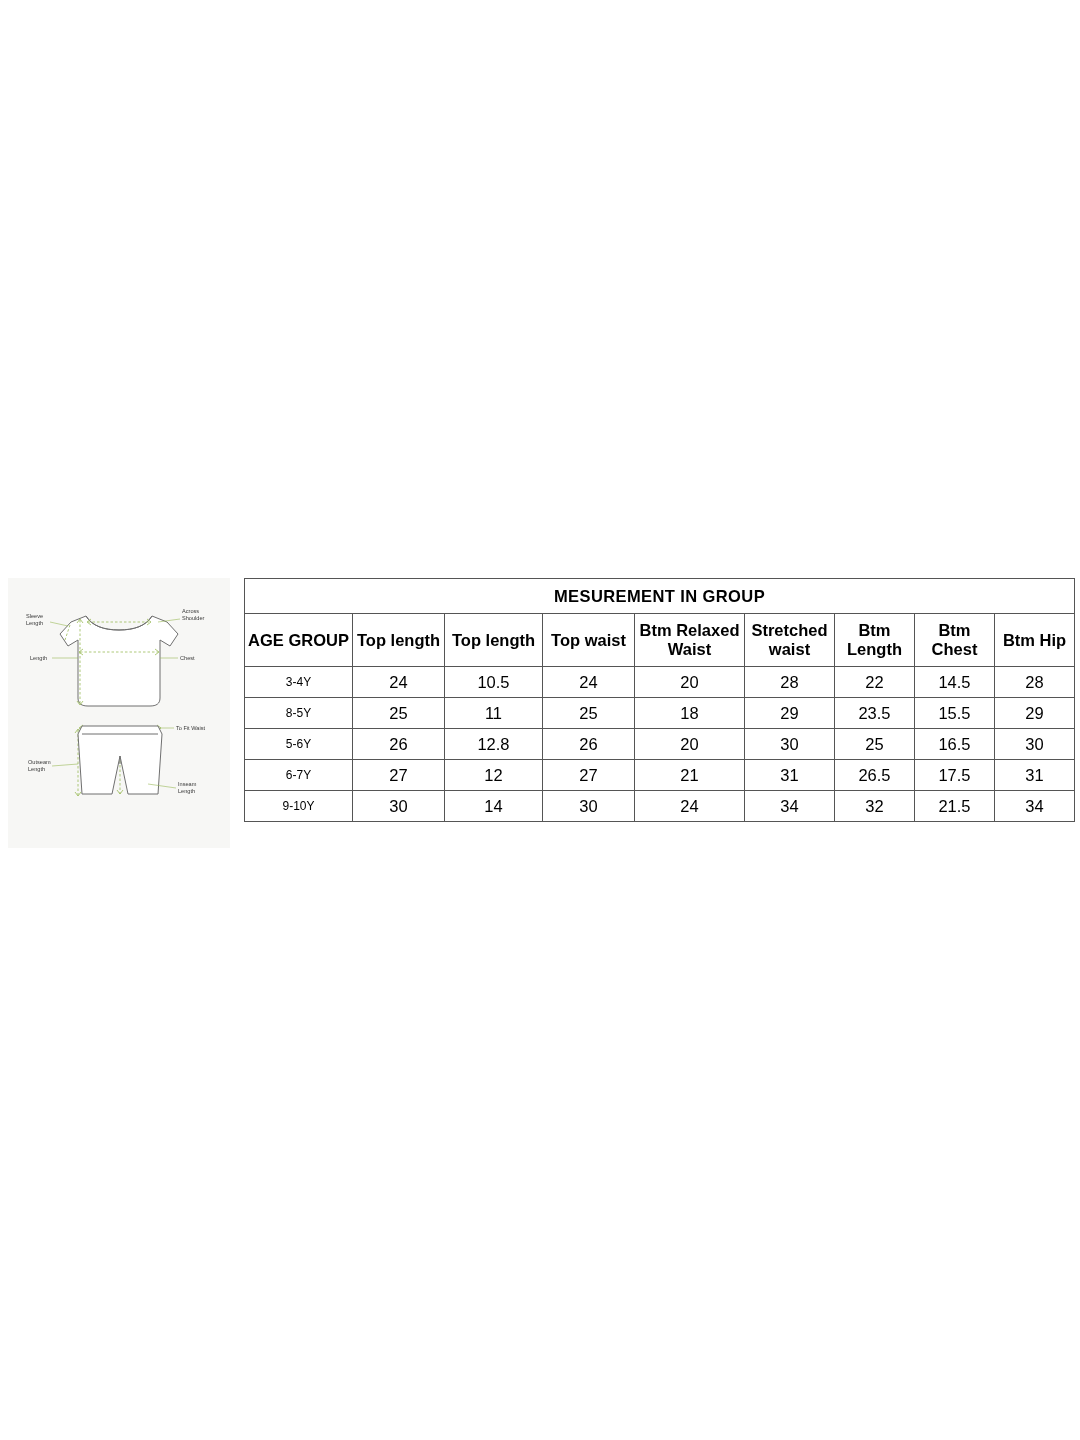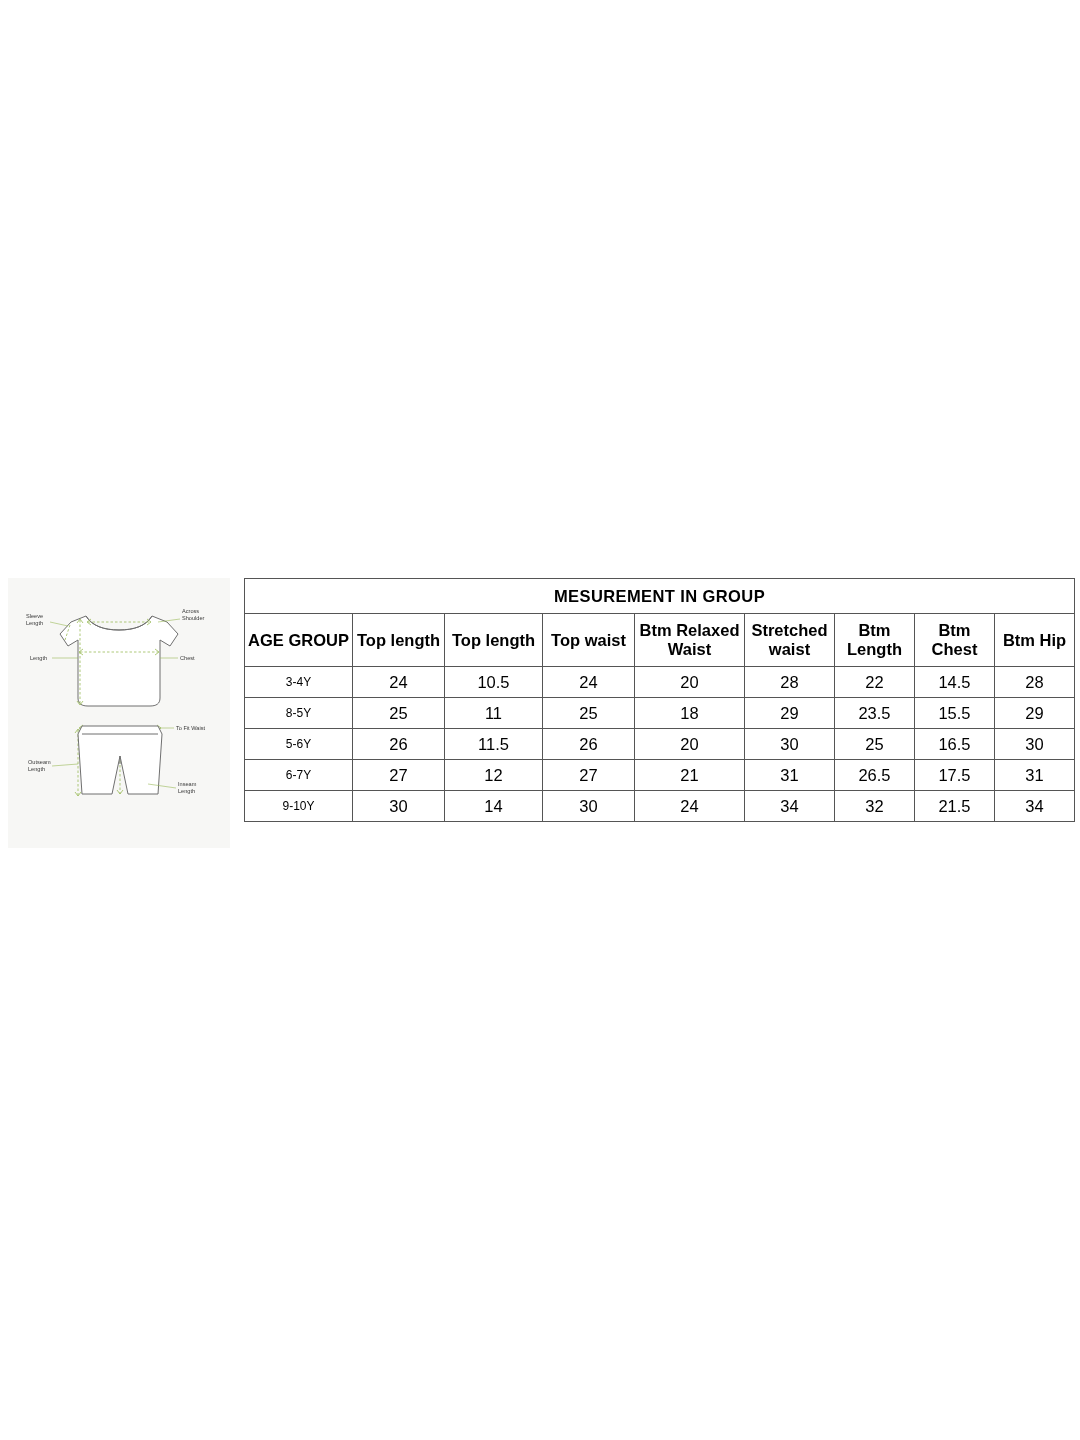--- a/index.html
+++ b/index.html
@@ -252,21 +252,21 @@
           <td>25</td>
           <td>18</td>
           <td>29</td>
           <td>23.5</td>
           <td>15.5</td>
           <td>29</td>
         </tr>
         <tr>
           <td class="age">5-6Y</td>
           <td>26</td>
-          <td>11.5</td>
+          <td>12.8</td>
           <td>26</td>
           <td>20</td>
           <td>30</td>
           <td>25</td>
           <td>16.5</td>
           <td>30</td>
         </tr>
         <tr>
           <td class="age">6-7Y</td>
           <td>27</td>

